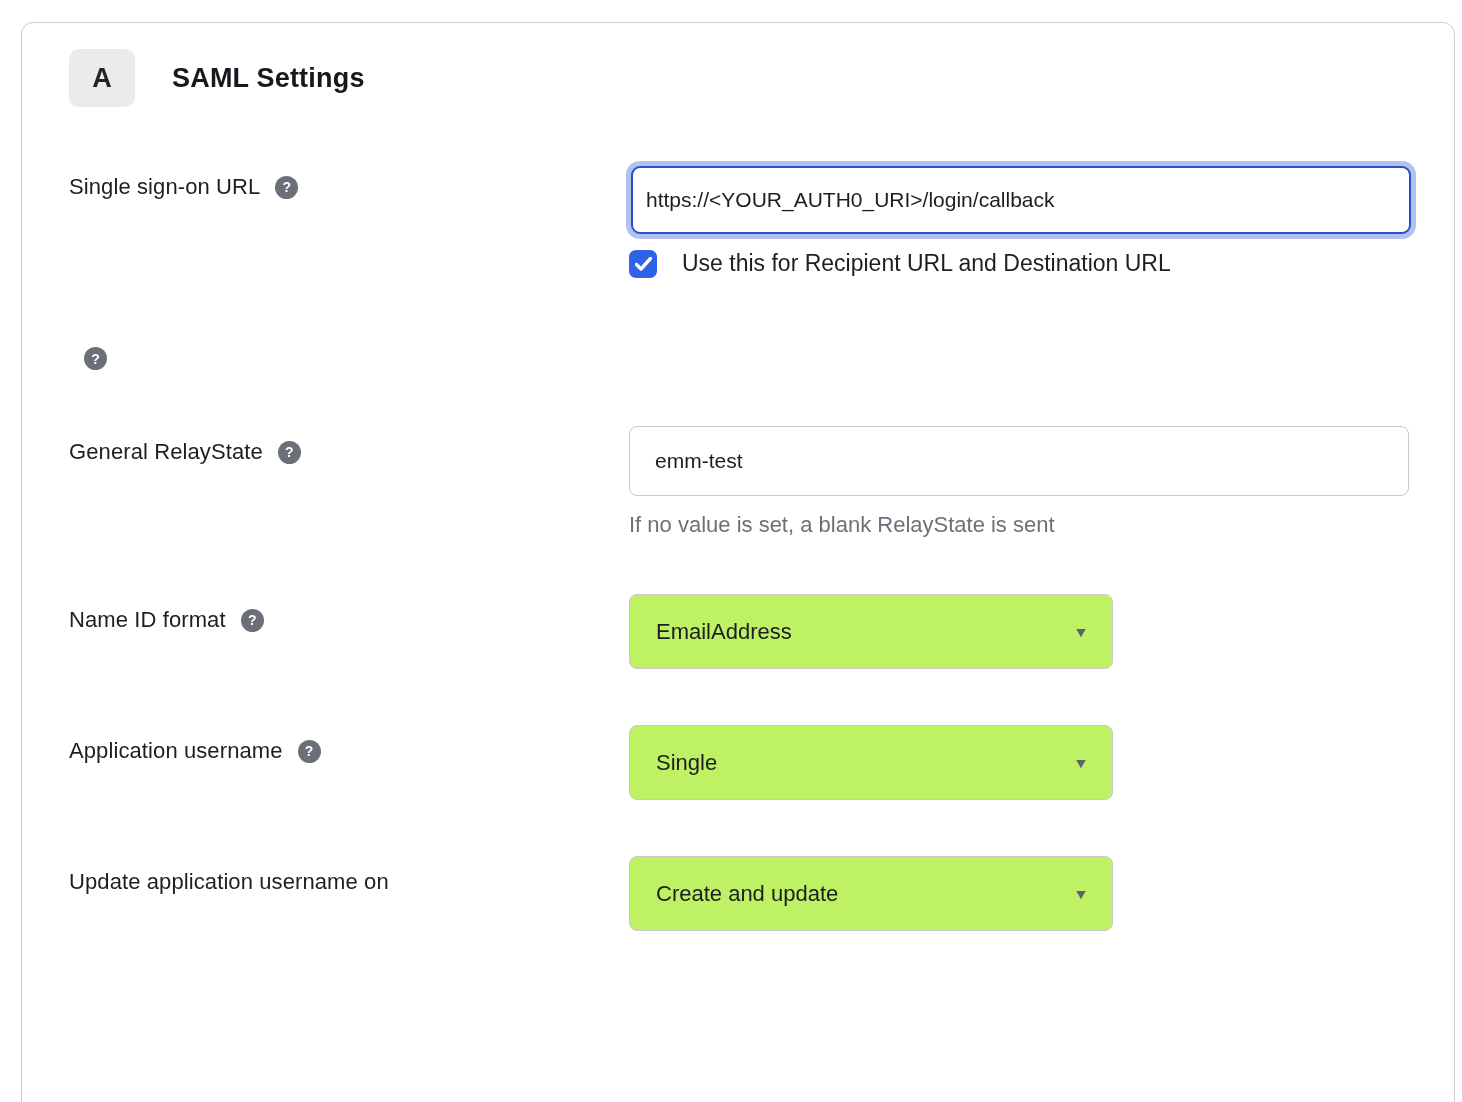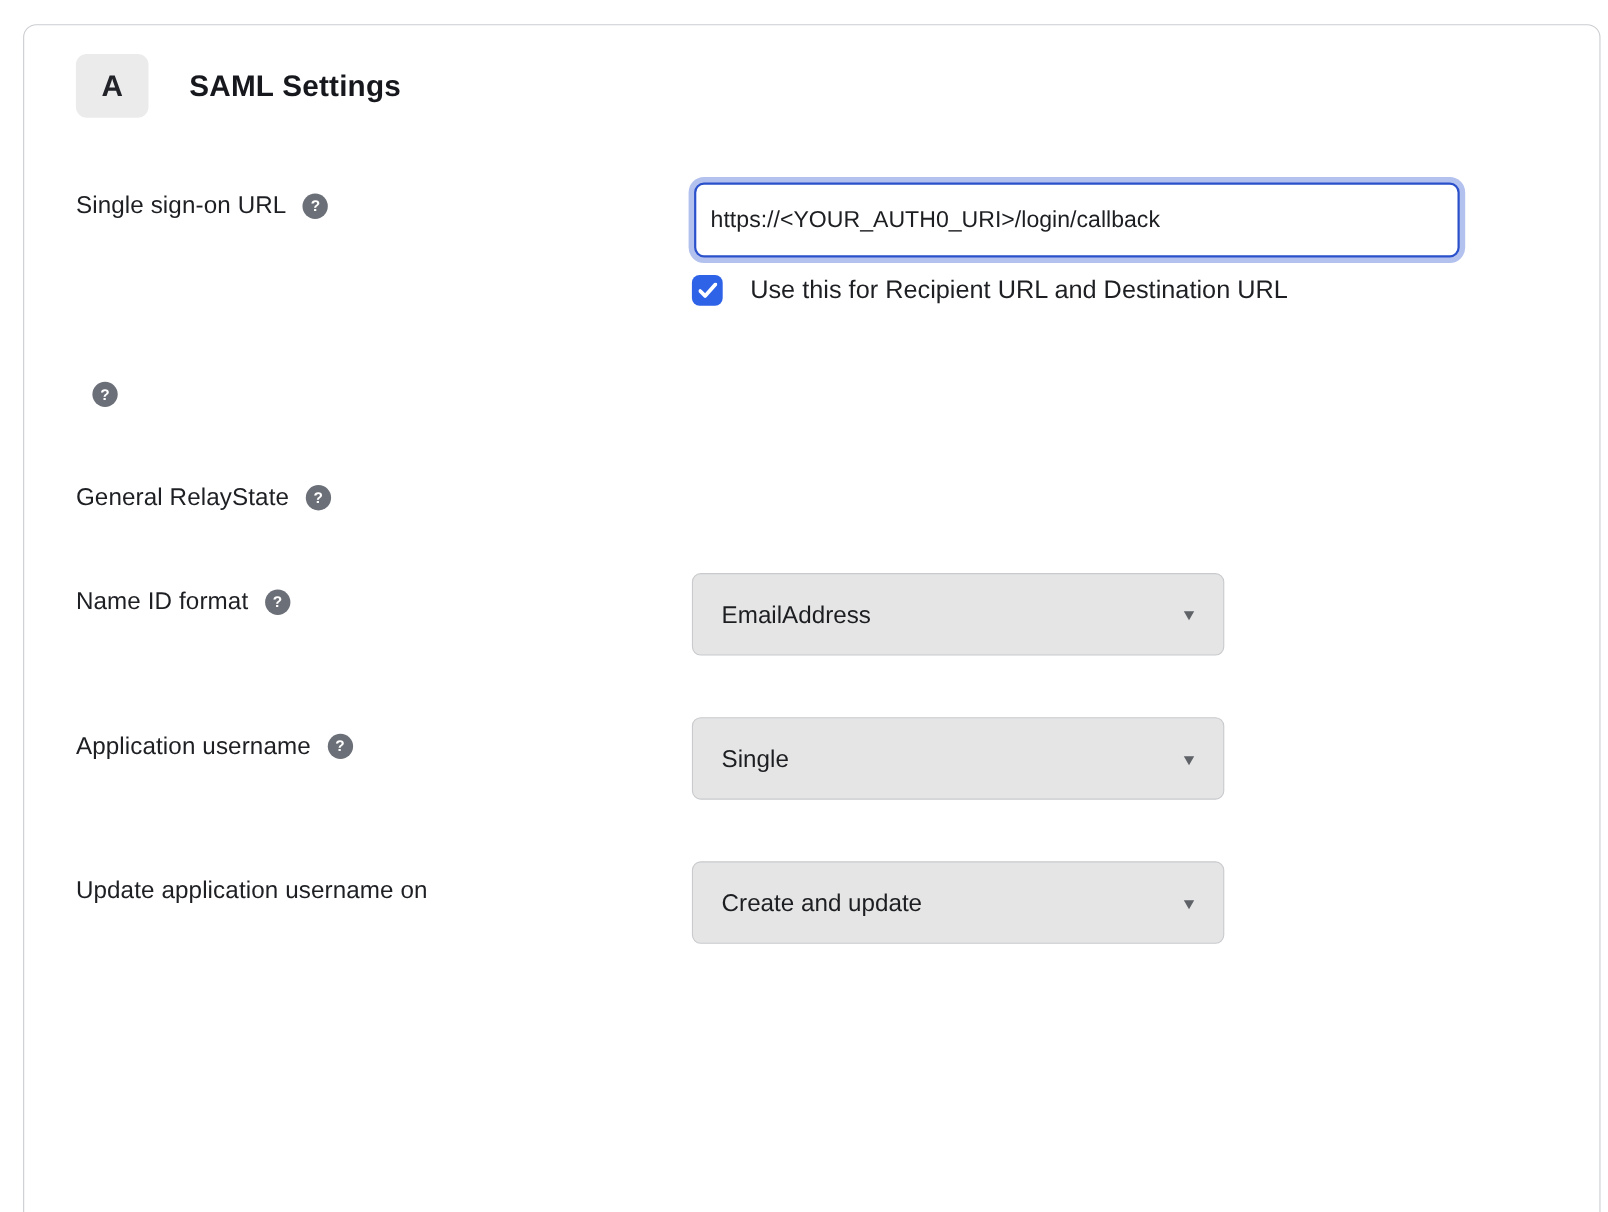--- a/index.html
+++ b/index.html
@@ -65,21 +65,21 @@
     background: #6b6f77;
     color: #ffffff;
     font-size: 14px; font-weight: 700;
     display: inline-flex; align-items: center; justify-content: center;
     flex-shrink: 0;
     cursor: pointer;
     user-select: none;
   }
   .control-col { display: flex; flex-direction: column; }
   .text-input {
-    width: 696px; height: 70px;
+    width: 780px; height: 70px;
     border: 1px solid #c8cacd;
     border-radius: 8px;
     font-family: "Liberation Sans", "DejaVu Sans", sans-serif;
     font-size: 21px;
     color: #1c1e21;
     padding: 0 20px 0 25px;
     background: #ffffff;
     outline: none;
   }
   .text-input.focused {
@@ -111,21 +111,21 @@
   }
   .helper-text {
     margin-top: 16px;
     font-size: 22px;
     color: #6d7078;
   }
   .select-box {
     width: 484px; height: 75px;
     border: 1px solid #c8cacd;
     border-radius: 8px;
-    background: #e5e5e5;
+    background: #bef264;
     display: flex;
     align-items: center;
     justify-content: space-between;
     padding: 0 24px 0 26px;
     cursor: pointer;
   }
   .select-value {
     font-size: 22px;
     color: #1c1e21;
   }
@@ -169,20 +169,24 @@
     <div class="label-col">
       <span class="help-icon">?</span>
     </div>
   </div>
 
   <div class="row">
     <div class="label-col">
       <span class="field-label">General RelayState</span>
       <span class="help-icon">?</span>
     </div>
+    <div class="control-col">
+      <input type="text" class="text-input" value="emm-test" style="">
+      <div class="helper-text">If no value is set, a blank RelayState is sent</div>
+    </div>
   </div>
 
   <div class="row">
     <div class="label-col">
       <span class="field-label">Name ID format</span>
       <span class="help-icon">?</span>
     </div>
     <div class="control-col">
       <div class="select-box">
         <span class="select-value">EmailAddress</span>

